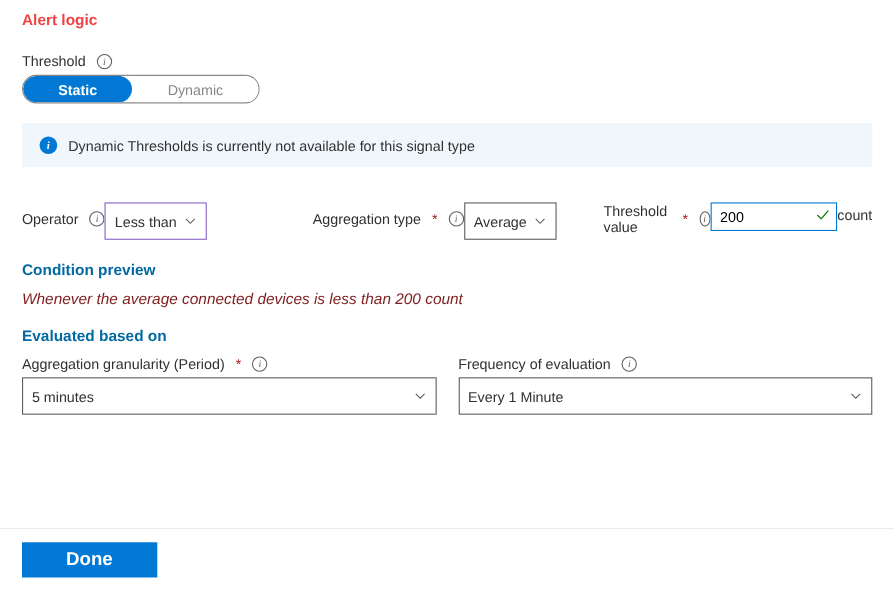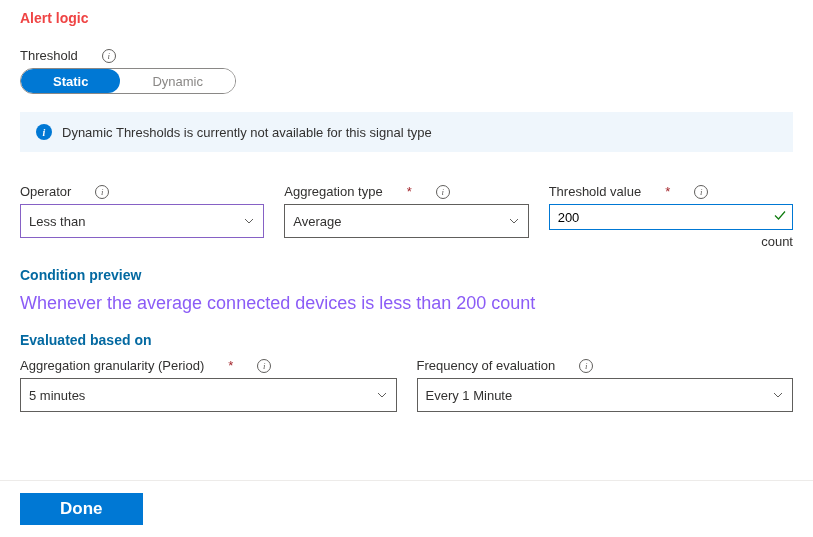--- a/index.html
+++ b/index.html
@@ -21,21 +21,21 @@
       font-size: 14px;
       font-weight: 600;
       color: #ef4444;
       margin-bottom: 22px;
     }
     .field-label {
       font-size: 13px;
       color: #323130;
       display: flex;
       align-items: center;
-      gap: 24px;
+      gap: 10px;
       margin-bottom: 5px;
     }
     .req {
       color: #a4262c;
     }
     .info-icon {
       display: inline-flex;
       align-items: center;
       justify-content: center;
       width: 14px;
@@ -97,21 +97,21 @@
       flex-shrink: 0;
     }
     .row {
       display: flex;
       gap: 20px;
       margin-bottom: 6px;
     }
     .col {
       flex: 1;
       display: flex;
-      flex-direction: column;
+      flex-direction: row;
     }
     .select-wrap, .input-wrap {
       position: relative;
       height: 26px;
     }
     .select-box {
       width: 100%;
       height: 34px;
       border: 1px solid #605e5c;
       background: #ffffff;
@@ -158,22 +158,23 @@
       margin-top: 4px;
     }
     .subsection {
       font-size: 14px;
       font-weight: 600;
       color: #0369a1;
       margin-top: 18px;
       margin-bottom: 10px;
     }
     .preview-text {
-      font-size: 18px;
-      color: #8b5cf6;
+      font-style: italic;
+      font-size: 14px;
+      color: #7f1d1d;
       margin-bottom: 8px;
     }
     .footer {
       position: absolute;
       bottom: 0;
       left: 0;
       right: 0;
       border-top: 1px solid #edebe9;
       padding: 12px 20px;
     }

